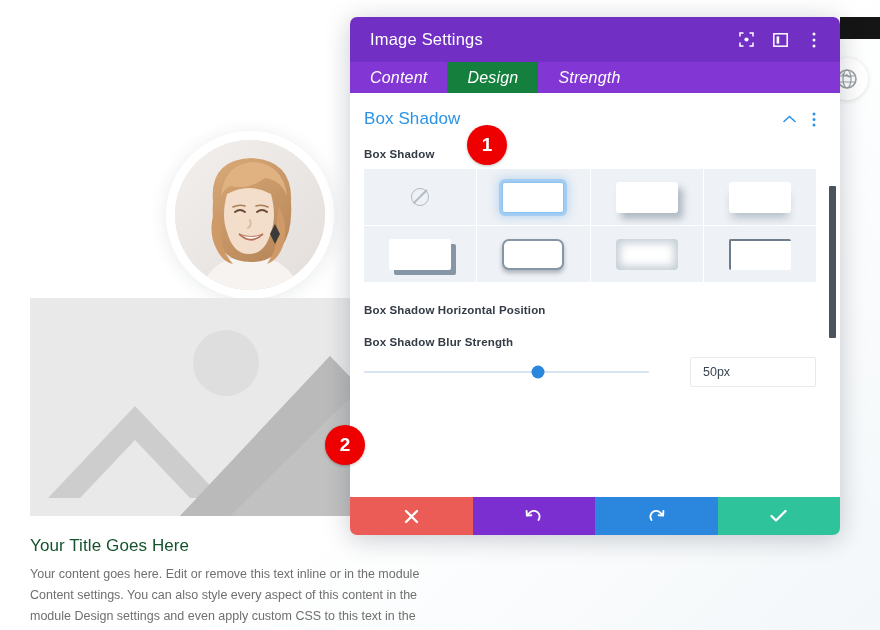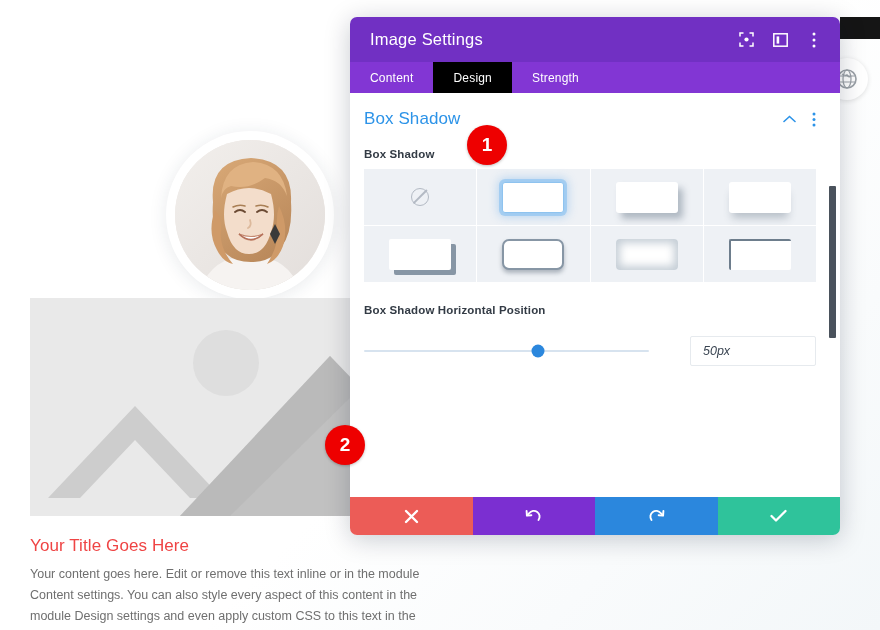--- a/index.html
+++ b/index.html
@@ -89,21 +89,21 @@
 
   
   .text-block {
     position: absolute;
     left: 30px;
     top: 536px;
     width: 430px;
   }
   .text-title {
     font-size: 17px;
-    color: #ef4444;
+    color: #14532d;
     font-weight: 400;
     letter-spacing: .1px;
     margin-bottom: 8px;
   }
   .text-body {
     font-size: 12.5px;
     line-height: 21px;
     color: #6f6f6f;
   }
 
@@ -146,25 +146,26 @@
     height: 31px;
     display: flex;
     flex: 0 0 auto;
   }
   .tab {
     padding: 0 20px;
     height: 100%;
     display: flex;
     align-items: center;
     color: #ffffff;
-    font-size: 12px;
+    font-size: 16px;
     cursor: pointer;
     letter-spacing: .2px;
-  }
-  .tab.active { background: #000000; }
+    font-style: italic;
+  }
+  .tab.active { background: #15803d; }
 
   .modal-body {
     flex: 1 1 auto;
     position: relative;
     background: #ffffff;
     overflow: hidden;
   }
   .body-inner {
     position: absolute;
     left: 0; right: 0; top: 0;
@@ -281,21 +282,20 @@
     align-items: center;
     padding: 0 12px;
     font-size: 12.5px;
     background: #eaedf1;
     color: #9aa3ad;
   }
   .value-box.filled {
     background: #ffffff;
     color: #394451;
     border: 1px solid #e6eaee;
-    font-style: italic;
   }
 
   
   .scrollbar {
     position: absolute;
     right: 4px;
     top: 0;
     bottom: 0;
     width: 7px;
   }
@@ -505,20 +505,21 @@
               <span class="sw p8"></span>
             </div>
         </div>
 
         <div class="slider-row">
           <div class="field-label">Box Shadow Horizontal Position</div>
         </div>
 
 
         <div class="slider-row">
+          <div class="field-label">Box Shadow Blur Strength</div>
           <div class="slider-line">
             <div class="track-wrap">
               <div class="track"></div>
               <div class="thumb" style="left:61%"></div>
             </div>
             <div class="value-box filled">50px</div>
           </div>
         </div>
 
       </div>

